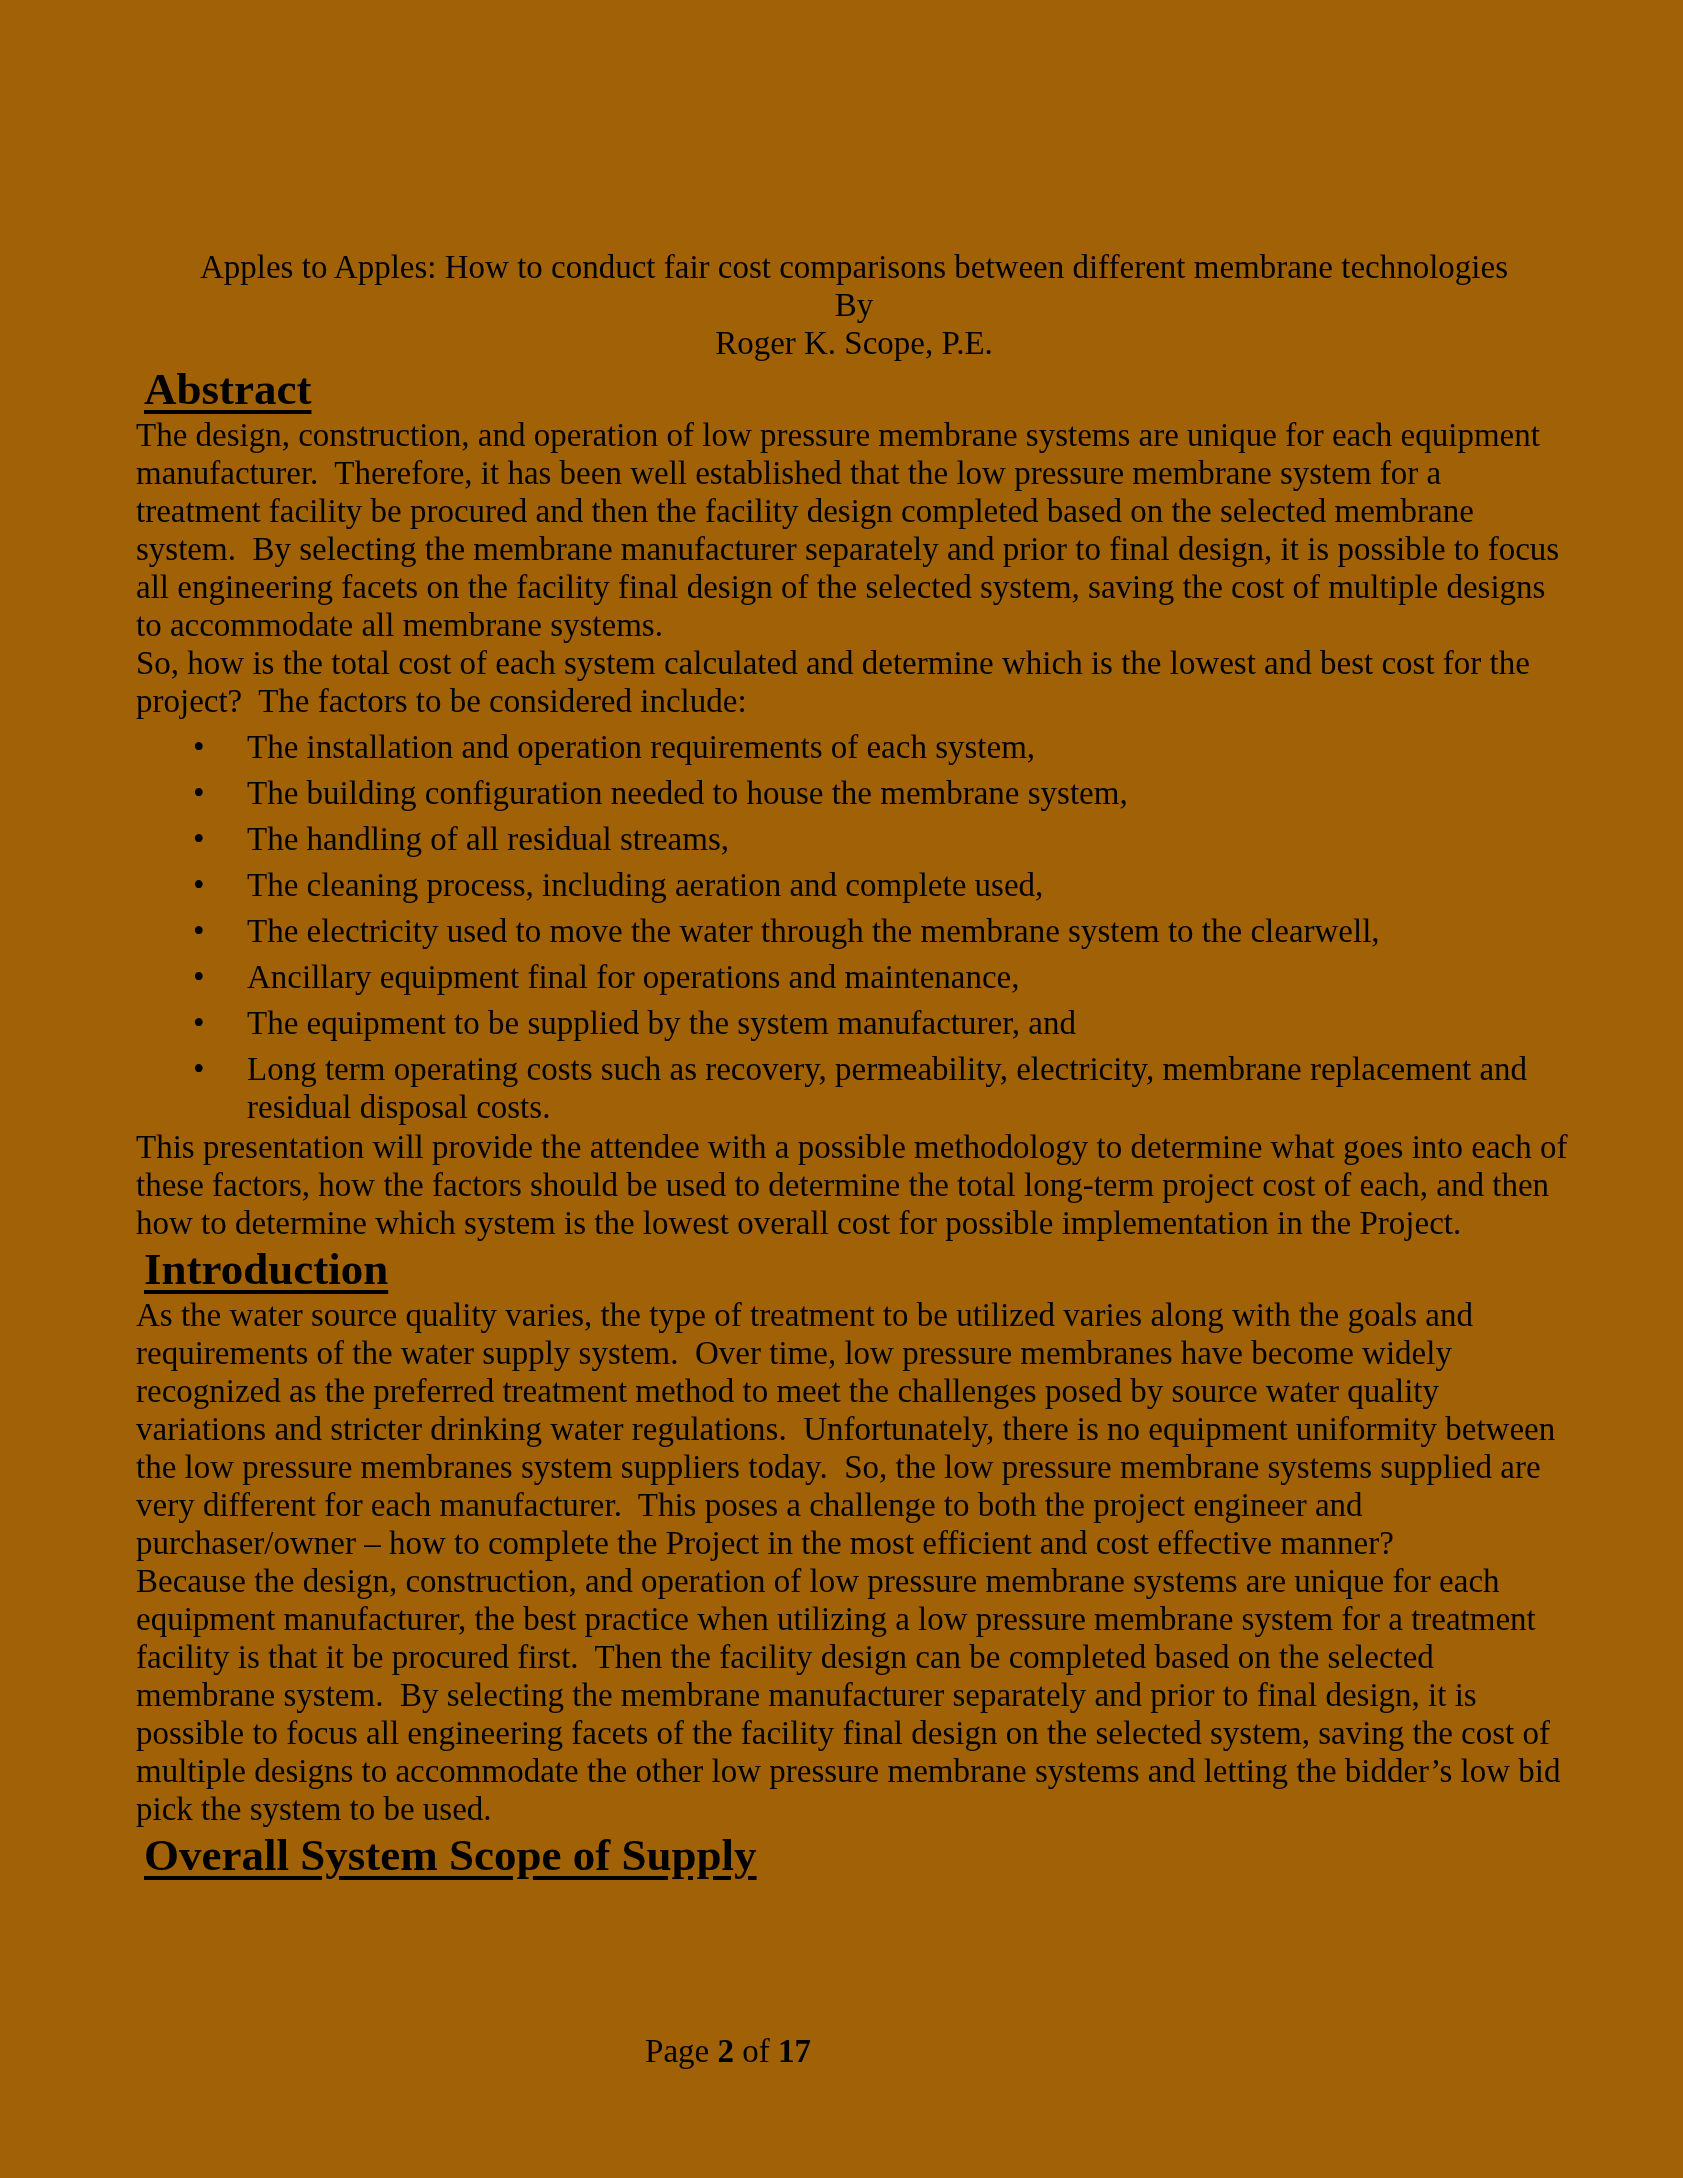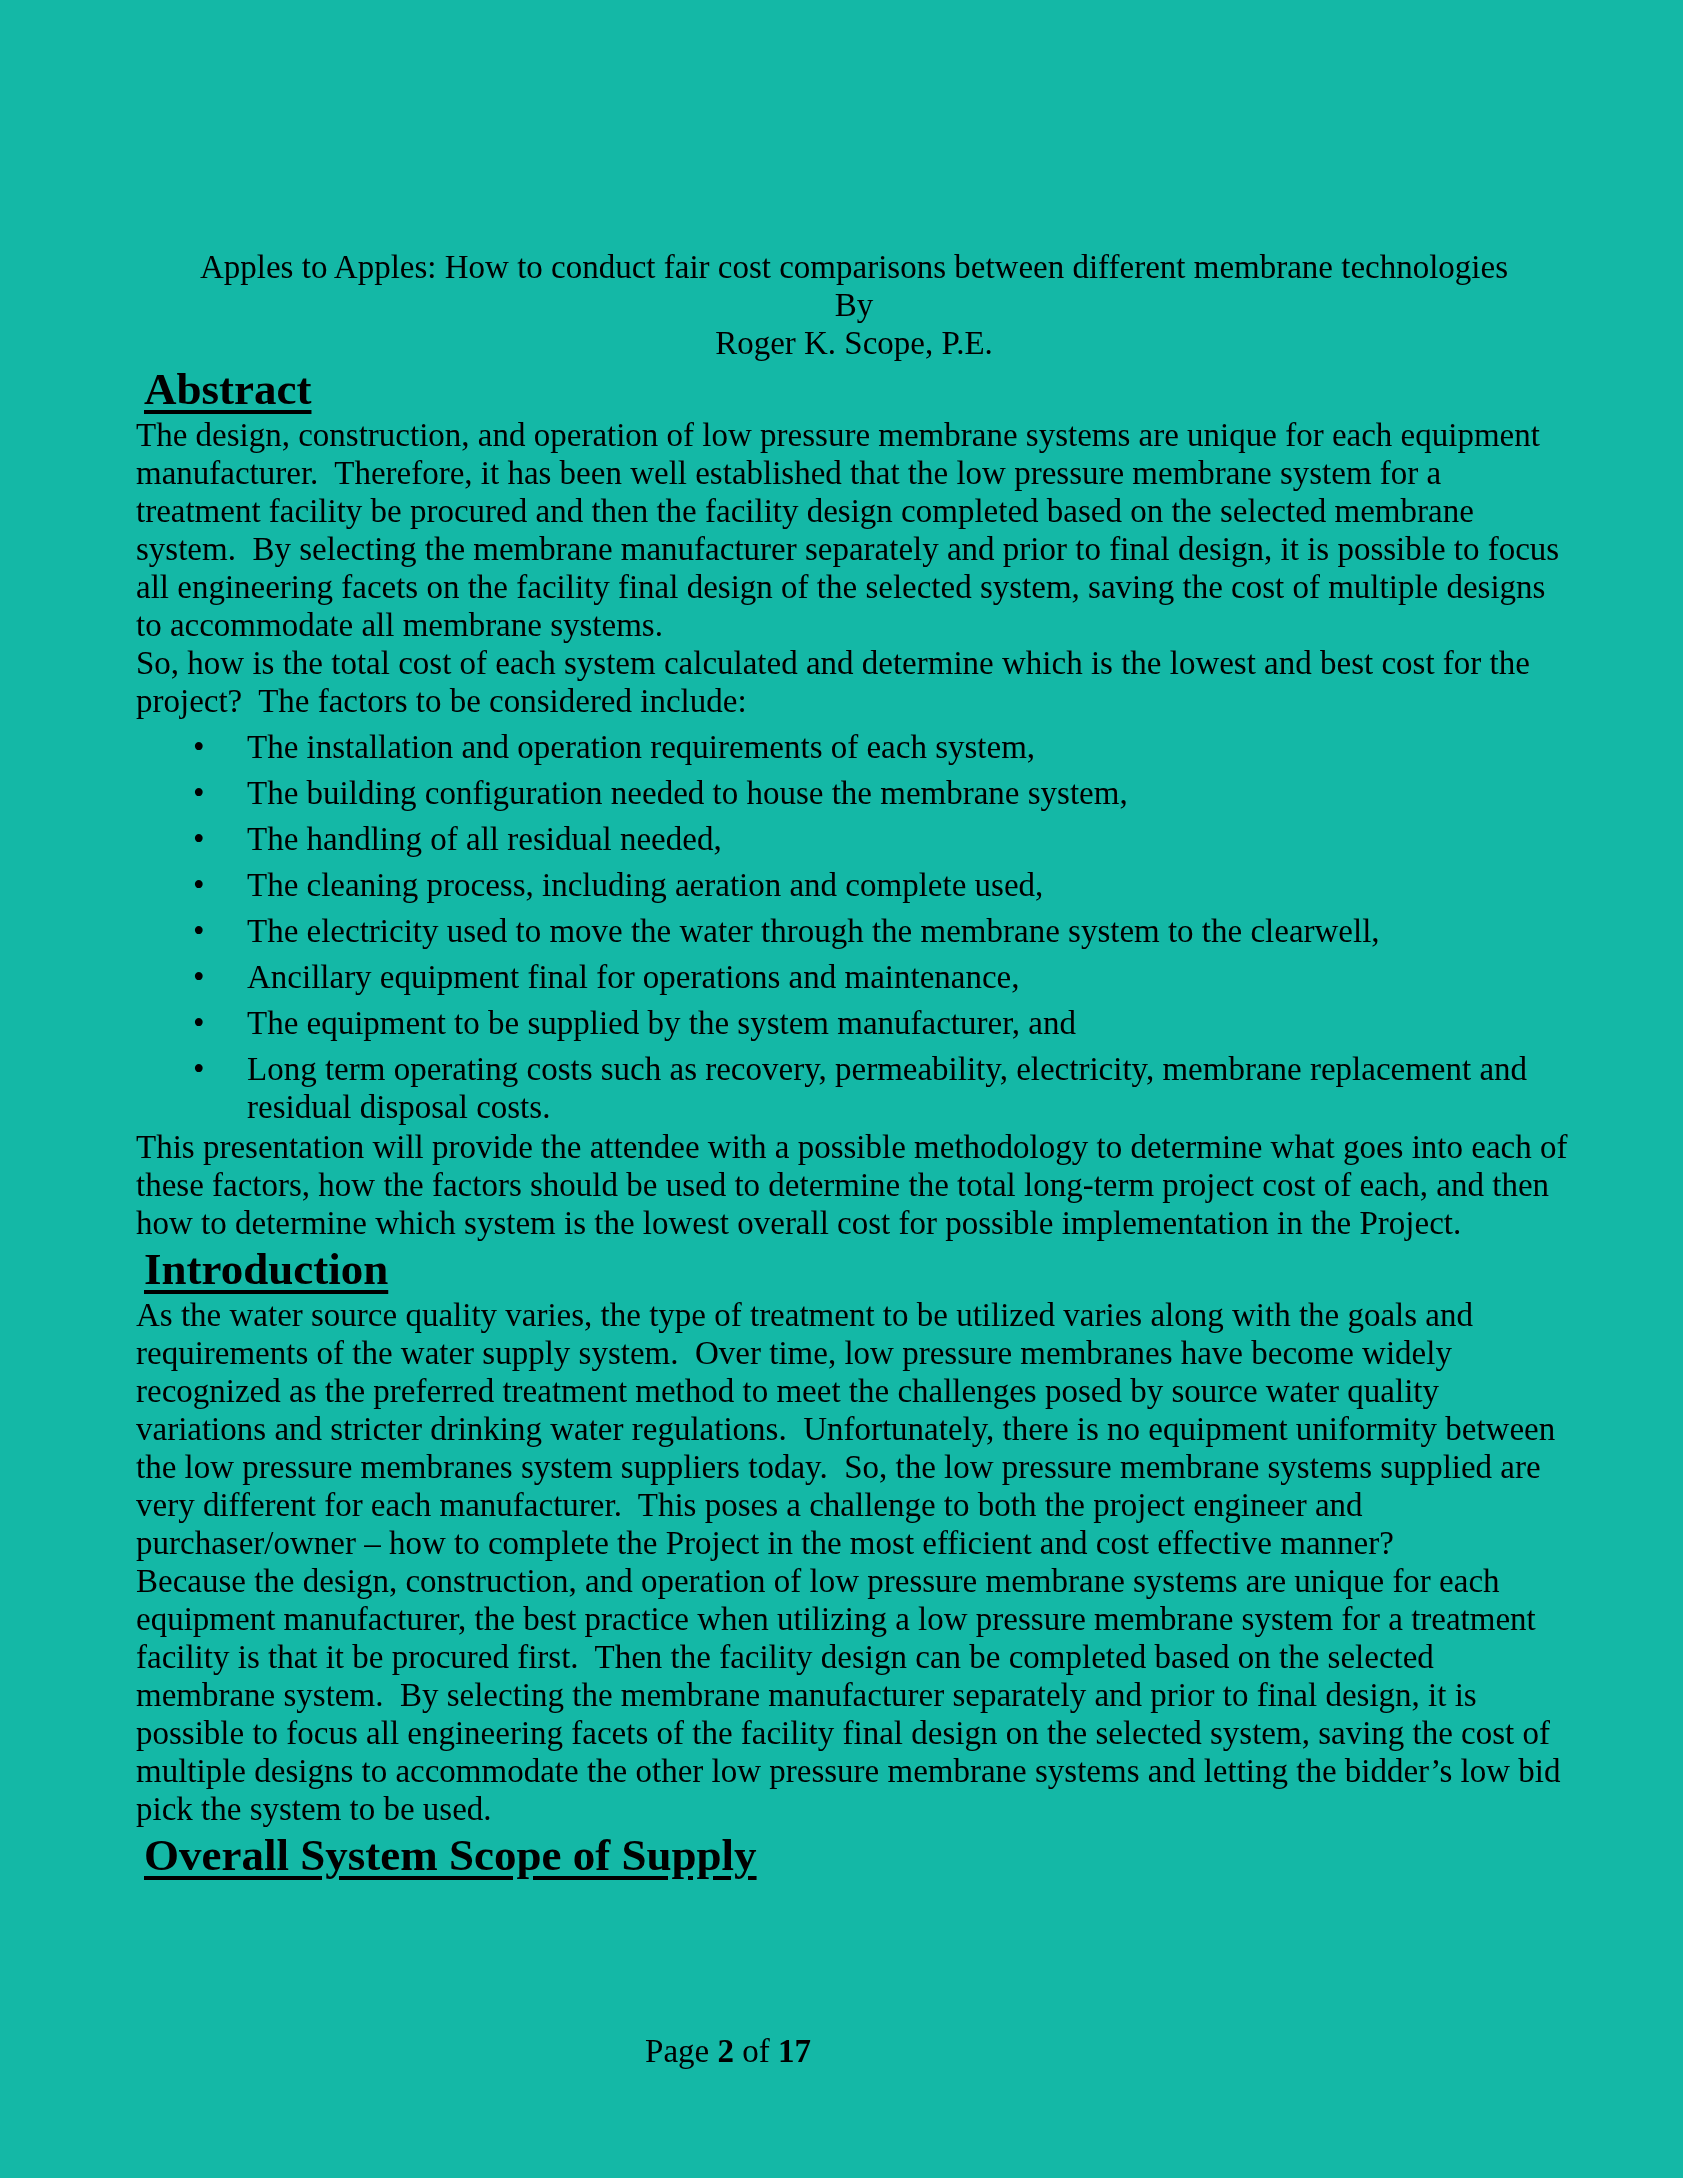--- a/index.html
+++ b/index.html
@@ -4,21 +4,21 @@
 <style>
   html, body {
     margin: 0;
     padding: 0;
     background: #ffffff;
   }
   .page {
     position: relative;
     width: 1683px;
     height: 2178px;
-    background: #14b8a6;
+    background: #a16207;
     font-family: "Liberation Serif", "DejaVu Serif", serif;
     font-size: 33px;
     line-height: 38px;
     color: #000000;
     box-sizing: border-box;
     padding: 248px 111px 0 136px;
     overflow: hidden;
   }
   .title-block {
     text-align: center;
@@ -87,21 +87,21 @@
   <h2 class="doc-heading h-abstract">
     <span>Abstract</span>
   </h2>
   <p class="body-para">The design, construction, and operation of low pressure membrane systems are unique for each equipment manufacturer.  Therefore, it has been well established that the low pressure membrane system for a treatment facility be procured and then the facility design completed based on the selected membrane system.  By selecting the membrane manufacturer separately and prior to final design, it is possible to focus all engineering facets on the facility final design of the selected system, saving the cost of multiple designs to accommodate all membrane systems.</p>
 
   <p class="body-para sp-top">So, how is the total cost of each system calculated and determine which is the lowest and best cost for the project?  The factors to be considered include:</p>
 
   <ul class="factors">
     <li>The installation and operation requirements of each system,</li>
     <li>The building configuration needed to house the membrane system,</li>
-    <li>The handling of all residual needed,</li>
+    <li>The handling of all residual streams,</li>
     <li>The cleaning process, including aeration and complete used,</li>
     <li>The electricity used to move the water through the membrane system to the clearwell,</li>
     <li>Ancillary equipment final for operations and maintenance,</li>
     <li>The equipment to be supplied by the system manufacturer, and</li>
     <li>Long term operating costs such as recovery, permeability, electricity, membrane replacement and residual disposal costs.</li>
   </ul>
 
   <p class="body-para sp-top">This presentation will provide the attendee with a possible methodology to determine what goes into each of these factors, how the factors should be used to determine the total long-term project cost of each, and then how to determine which system is the lowest overall cost for possible implementation in the Project.</p>
 
   <h2 class="doc-heading h-intro">

